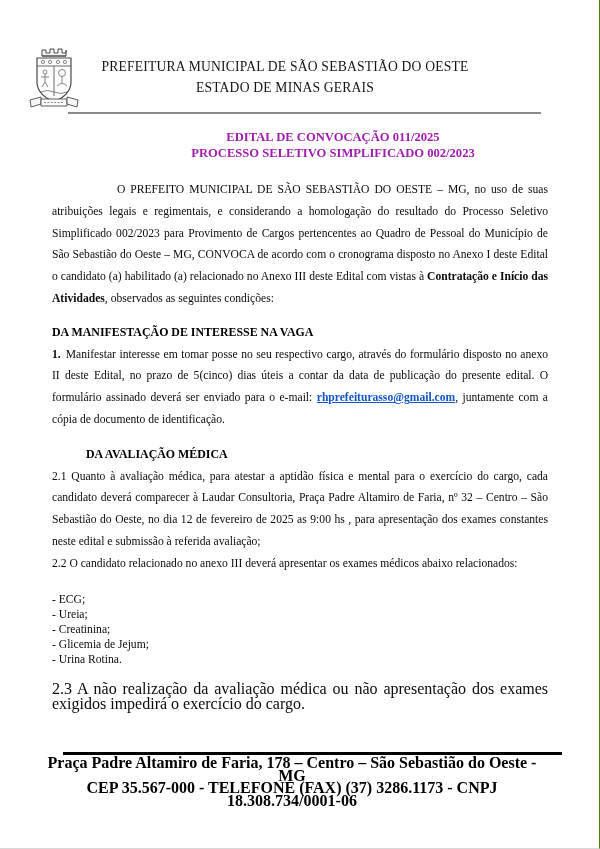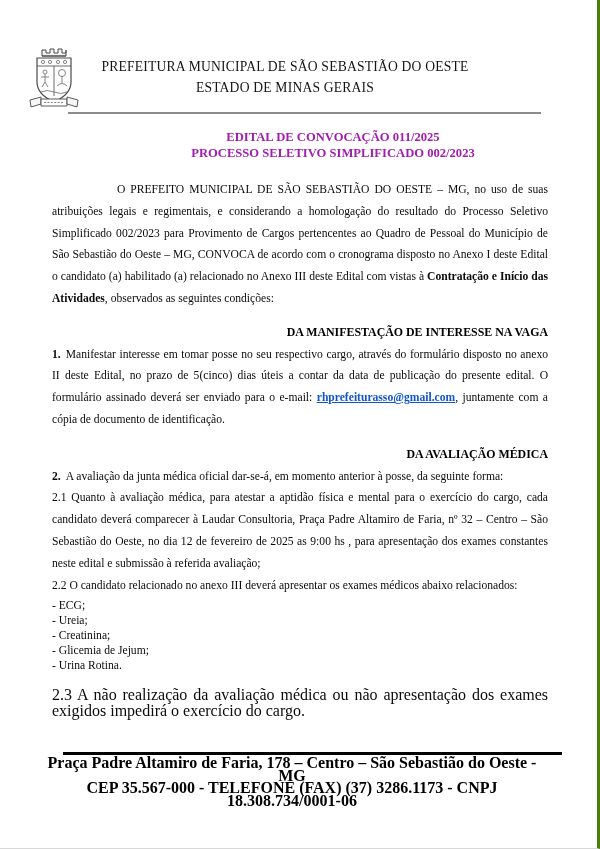--- a/index.html
+++ b/index.html
@@ -1,21 +1,21 @@
 <!DOCTYPE html>
 <html><head>
 <meta charset="utf-8">
 <style>
   html,body { margin:0; padding:0; background:#e9e9e9; }
   .page {
     position:relative; width:600px; height:849px; margin:0 auto;
     background:#ffffff; color:#0a0a0a;
     font-family:"Liberation Serif", serif;
     box-sizing:border-box; overflow:hidden;
-    border-right:3px solid #4d7c0f; border-bottom:1px solid #d8d8d8;
+    border-right:1px solid #4d7c0f; border-bottom:1px solid #d8d8d8;
   }
   
   .crest { position:absolute; top:46px; left:27px; width:54px; height:68px; }
   .org-block {
     position:absolute; top:57px; left:78px; width:414px;
     text-align:center; font-size:13.6px; line-height:20.5px;
     letter-spacing:0.2px; color:#141414;
   }
   .header-rule {
     position:absolute; top:112px; left:68px; width:473px; height:2px;
@@ -25,28 +25,28 @@
   .main { position:absolute; top:130px; left:52px; width:496px; }
   .doc-title {
     text-align:center; padding-left:66px;
     font-weight:bold; font-size:12.6px; line-height:15.5px; color:#a21caf;
   }
   .body-p {
     margin:0; text-align:justify; font-size:11.6px; line-height:21.8px;
   }
   .p-intro { margin-top:18px; text-indent:65px; }
   .sec-heading {
-    margin:12px 0 0 0; font-weight:bold; font-size:11.9px; line-height:21.8px; color:#000;text-align:right;
+    margin:12px 0 0 0; font-weight:bold; font-size:11.9px; line-height:21.8px; color:#000;
   }
   .sec-heading.second { margin-top:13px;margin-left:34px; }
   .num { font-weight:bold; margin-right:5px; }
   .email-link {
     color:#1155CC; font-weight:bold; text-decoration:underline; cursor:pointer;
   }
-  .exam-list { margin-top:2px; font-size:11.6px; line-height:15px; }
+  .exam-list { margin-top:17px; font-size:11.6px; line-height:15px; }
   .p-23 { margin-top:14px; font-size:16px; line-height:15.2px; text-align:justify; }
   
   .footer-rule {
     position:absolute; top:752px; left:63px; width:499px; height:2.5px; background:#000;
   }
   .footer-text {
     position:absolute; top:757px; left:44px; width:496px;
     text-align:center; font-weight:bold; font-size:16px; line-height:12.6px; color:#000;
   }
 </style>
@@ -100,21 +100,20 @@
     </div>
 
     <p class="body-p p-intro"><span>O PREFEITO MUNICIPAL DE SÃO SEBASTIÃO DO OESTE – MG, no uso de suas atribuições legais e regimentais, e considerando a homologação do resultado do Processo Seletivo Simplificado 002/2023 para Provimento de Cargos pertencentes ao Quadro de Pessoal do Município de São Sebastião do Oeste – MG, CONVOCA de acordo com o cronograma disposto no Anexo I deste Edital o candidato (a) habilitado (a) relacionado no Anexo III  deste Edital com vistas à </span><b>Contratação e Início das Atividades</b><span>, observados as seguintes condições:</span></p>
 
     <h3 class="sec-heading">DA MANIFESTAÇÃO DE INTERESSE NA VAGA</h3>
 
     <p class="body-p"><span class="num">1.</span><span>Manifestar interesse em tomar posse no seu respectivo cargo, através do formulário disposto no anexo II deste Edital, no prazo de 5(cinco) dias úteis a contar da data de publicação do presente edital. O formulário assinado deverá ser enviado para o e-mail: </span><a class="email-link">rhprefeiturasso@gmail.com</a><span>, juntamente com a cópia de documento de identificação.</span></p>
 
     <h3 class="sec-heading second">DA AVALIAÇÃO MÉDICA</h3>
 
-    <p class="body-p"><span class="num">2.</span><span>A avaliação da junta médica oficial dar-se-á, em momento anterior à posse, da seguinte forma:</span></p>
 
     <p class="body-p">2.1 Quanto à avaliação médica, para atestar a aptidão física e mental para o exercício do cargo, cada candidato deverá comparecer à Laudar Consultoria, Praça Padre Altamiro de Faria, nº 32 – Centro – São Sebastião do Oeste, no dia 12 de fevereiro de 2025 as 9:00 hs , para apresentação dos exames constantes neste edital e submissão à referida avaliação;</p>
 
     <p class="body-p">2.2 O candidato relacionado no anexo III deverá apresentar os exames médicos abaixo relacionados:</p>
 
     <div class="exam-list">
       <div>- ECG;</div>
       <div>- Ureia;</div>
       <div>- Creatinina;</div>
       <div>- Glicemia de Jejum;</div>

